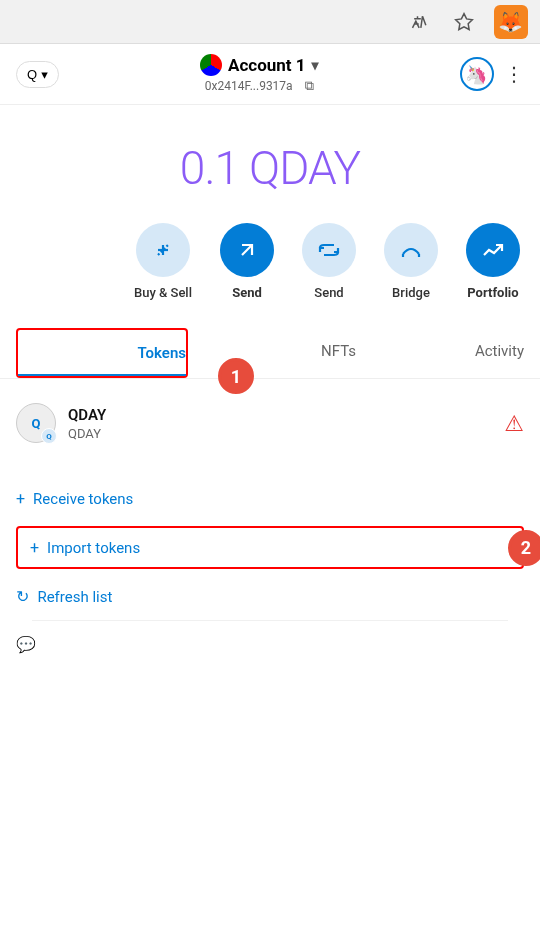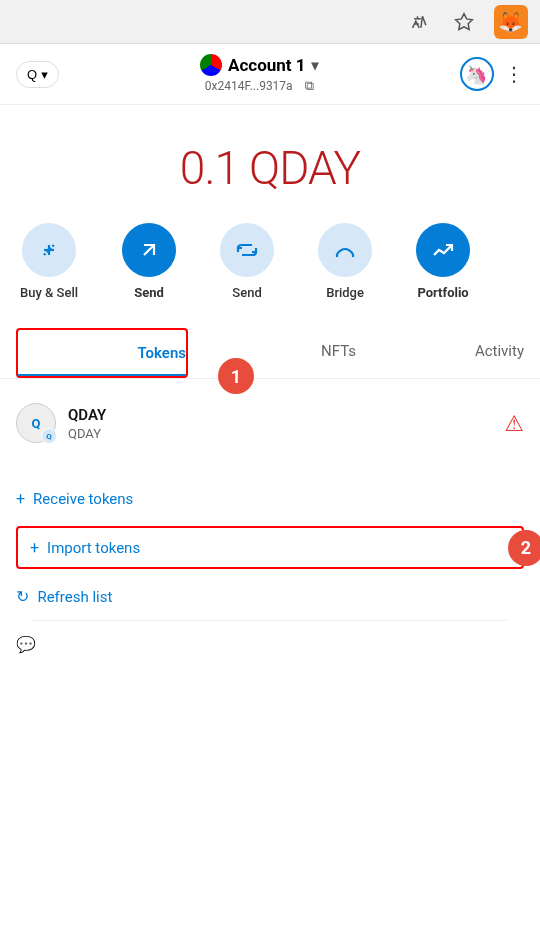--- a/index.html
+++ b/index.html
@@ -117,29 +117,29 @@
     }
 
     
     .balance-section {
       text-align: center;
       padding: 36px 20px 28px;
     }
     .balance-amount {
       font-size: 46px;
       font-weight: 300;
-      color: #b91c1c;
+      color: #8b5cf6;
       letter-spacing: -1px;
     }
 
     
     .actions-row {
       display: flex;
-      justify-content: flex-start;
-      gap: 44px;
+      justify-content: flex-end;
+      gap: 28px;
       padding: 0 20px 28px;
     }
     .action-item {
       display: flex;
       flex-direction: column;
       align-items: center;
       gap: 8px;
       cursor: pointer;
     }
     .action-circle {

